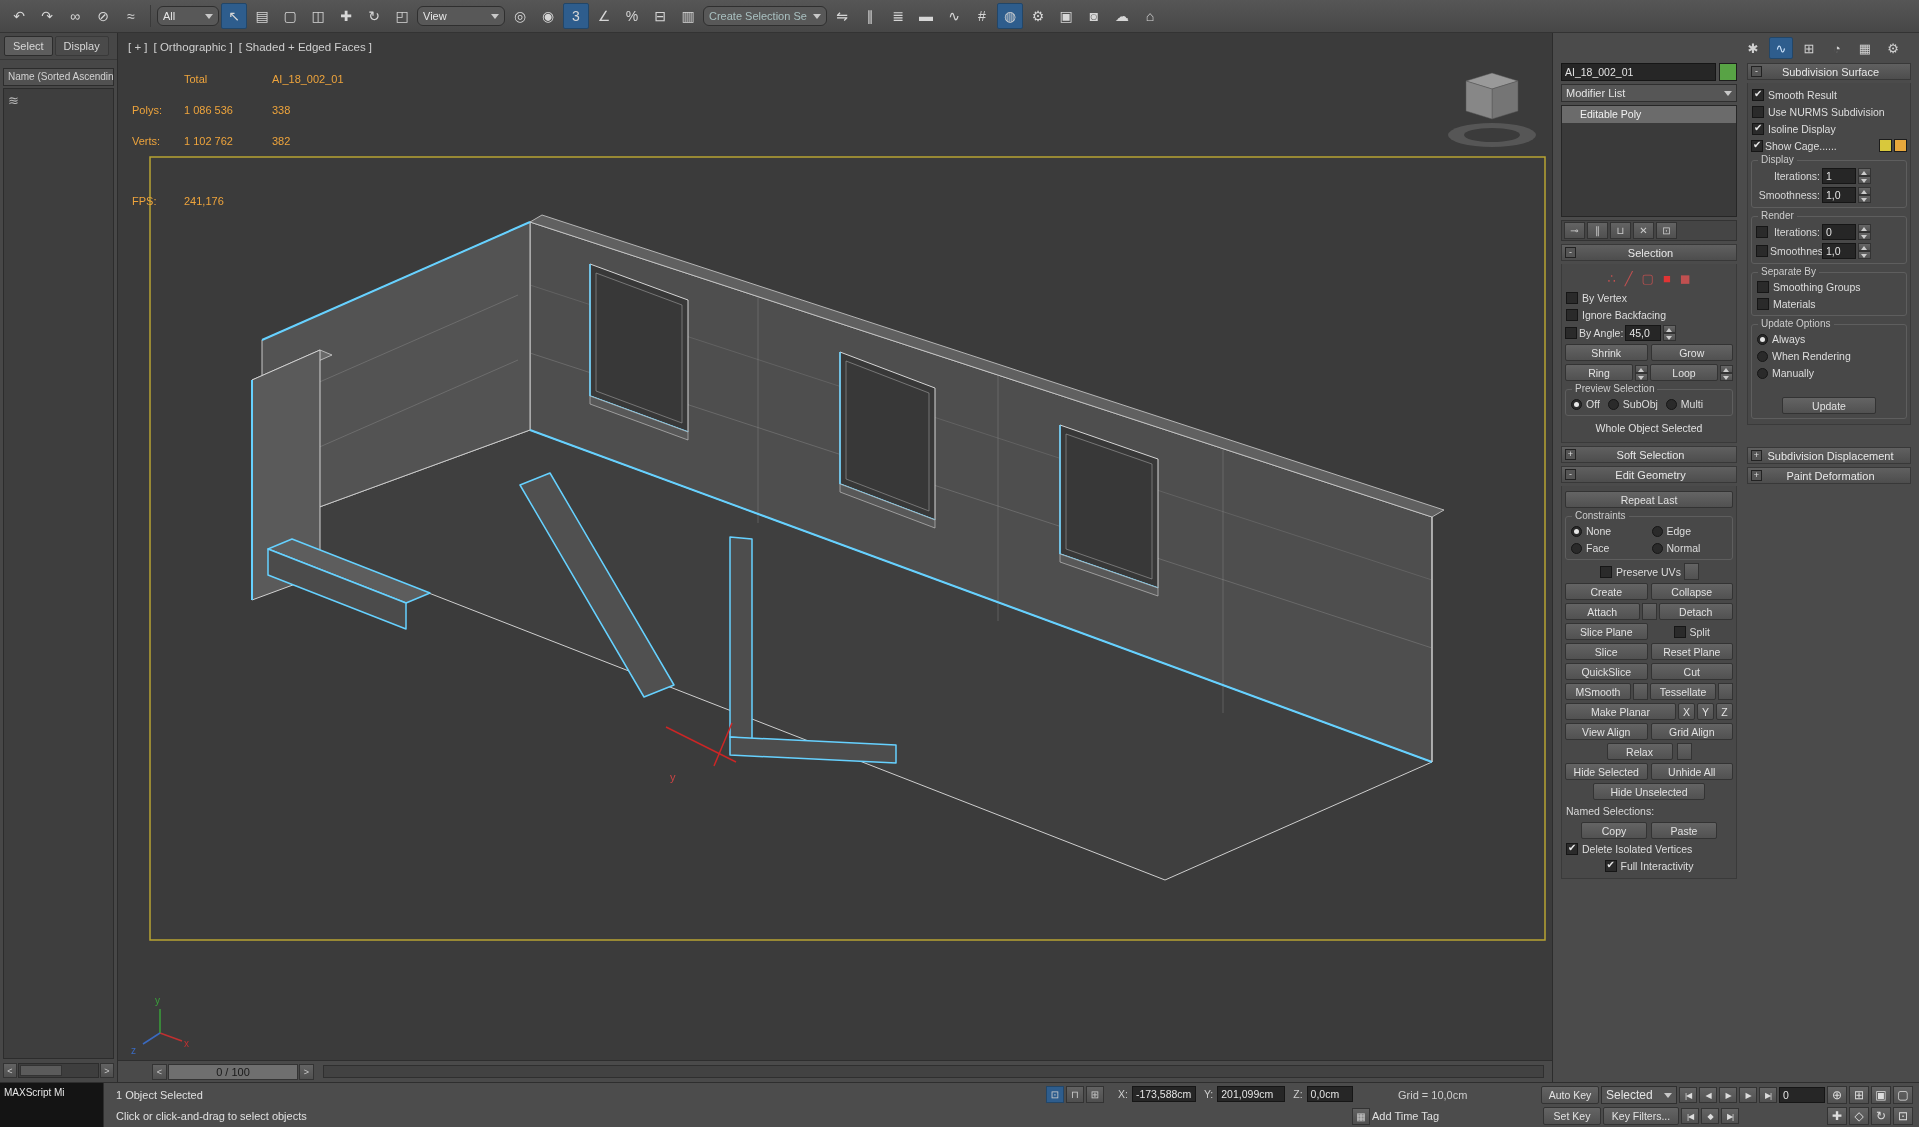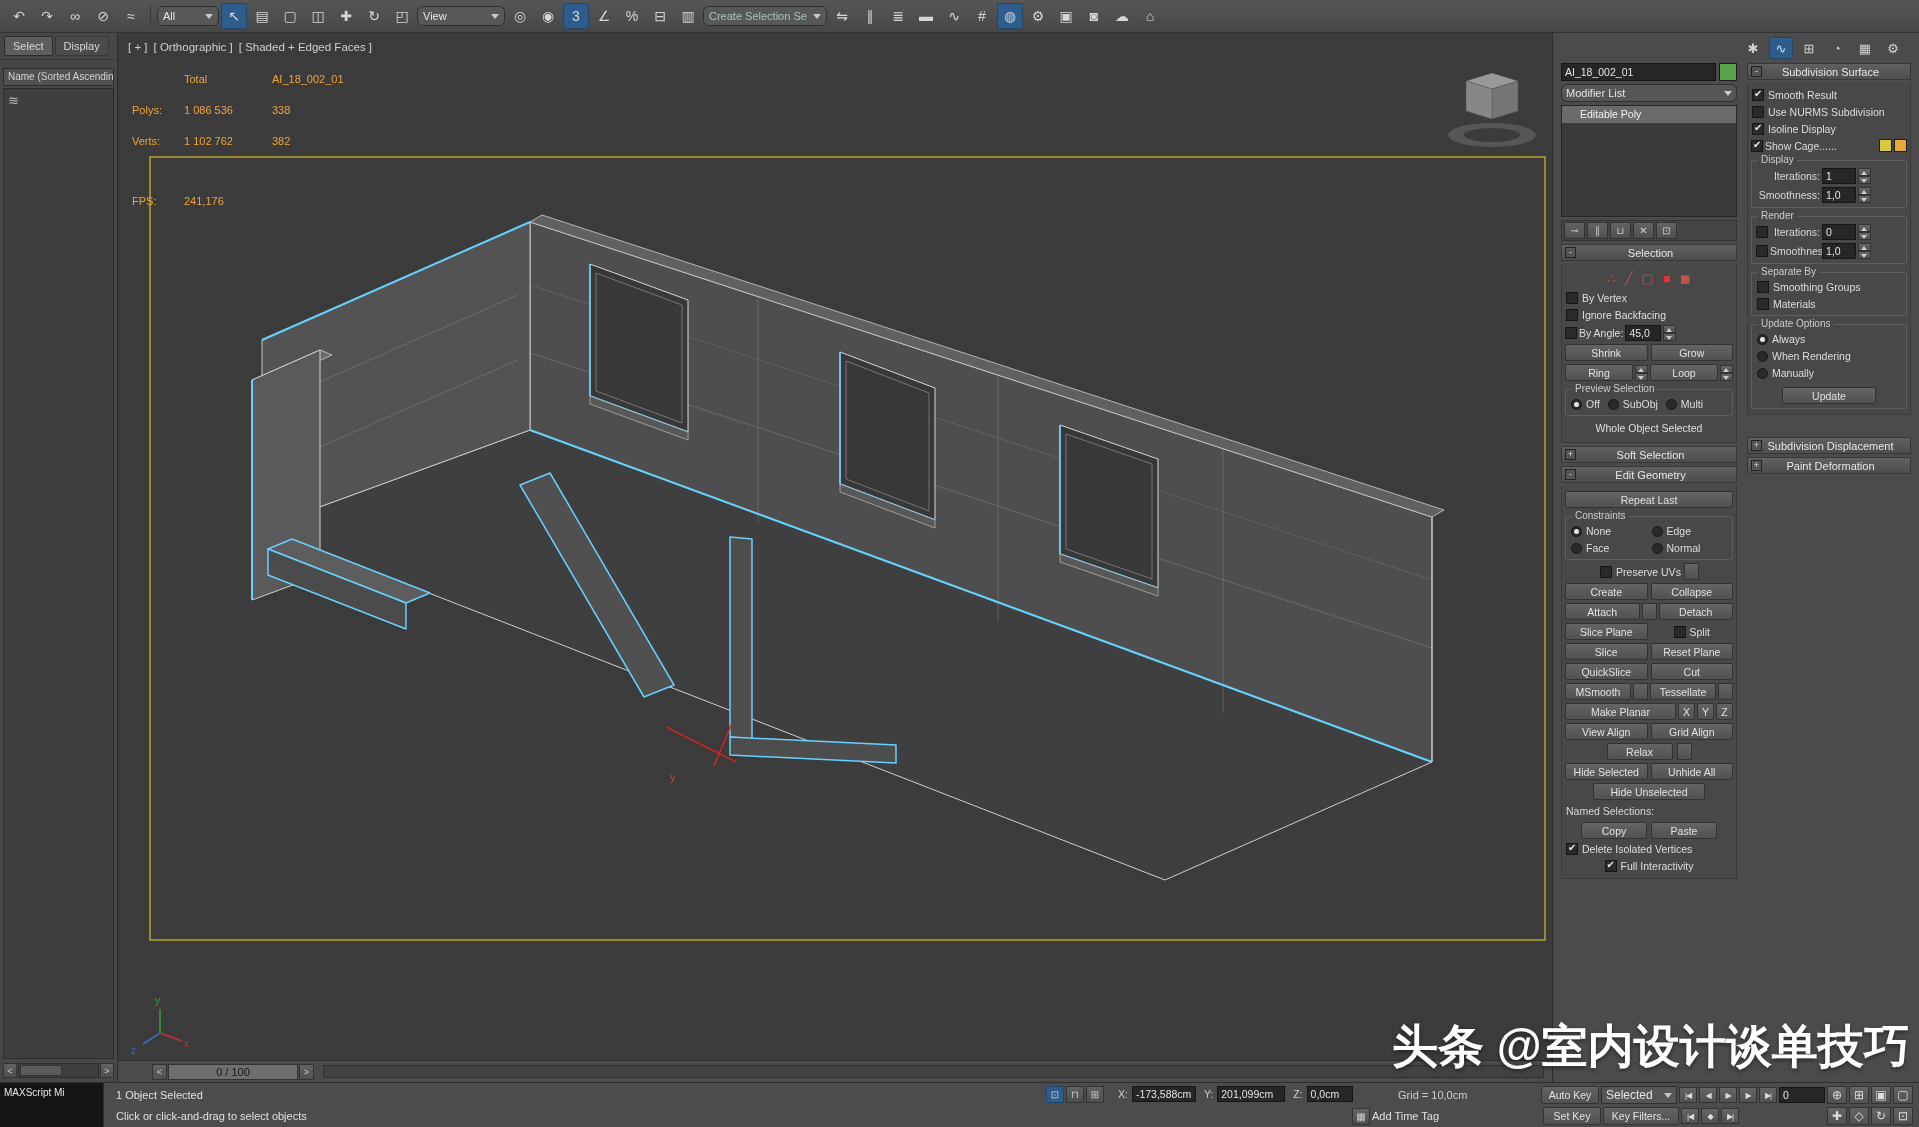--- a/index.html
+++ b/index.html
@@ -52,21 +52,21 @@
 
   .vfield{background:#262626;border:1px solid #161616;color:#e4e4e4;font-size:10.5px;height:16px;line-height:14px;padding:0 3px;overflow:hidden;white-space:nowrap}
   .name-row{display:flex;gap:3px;align-items:center}
   .name-row .vfield{flex:1;height:18px;line-height:16px}
   .swatch{width:18px;height:18px;border:1px solid #1d1d1d}
   .sw-green{background:#58a345}
   .sw-yellow{background:#d8c83c}
   .sw-orange{background:#e8a83c}
   .sw-sm{width:13px;height:13px;border:1px solid #1d1d1d;flex:none}
 
-  .dd{height:18px;background:#565656;border:1px solid #2f2f2f;display:flex;align-items:center;padding:0 4px;gap:4px;color:#e4e4e4;border-radius:6px}
+  .dd{height:18px;background:#565656;border:1px solid #2f2f2f;display:flex;align-items:center;padding:0 4px;gap:4px;color:#e4e4e4;border-radius:0}
   .stack{height:112px;background:#3a3a3a;border:1px solid #262626}
   .stack-row{height:17px;background:#6b6b6b;color:#f2f2f2;line-height:17px;padding-left:18px;font-size:10.5px}
   .stack-tools{display:flex;gap:2px;padding:1px 2px;background:#454545;border:1px solid #333}
   .st-icon{width:21px;height:17px;display:flex;align-items:center;justify-content:center;background:linear-gradient(#636363,#505050);border:1px solid #333;color:#ccc;font-size:10px}
 
   .roll-h{height:17px;background:linear-gradient(#606060,#4d4d4d);border:1px solid #383838;display:flex;align-items:center;color:#e8e8e8;font-size:11px}
   .roll-box{width:11px;height:11px;margin:0 3px;background:#555;border:1px solid #222;font-size:9px;line-height:9px;text-align:center;color:#ddd;flex:none}
   .roll-t{flex:1;text-align:center;padding-right:14px;white-space:nowrap;overflow:hidden}
   .roll-c{background:#484848;border:1px solid #3a3a3a;border-top:none;padding:5px 3px;display:flex;flex-direction:column;gap:3px}
 
@@ -625,21 +625,21 @@
             <span>Always</span>
           </label>
           <label class="radrow">
             <span class="rad"></span>
             <span>When Rendering</span>
           </label>
           <label class="radrow">
             <span class="rad"></span>
             <span>Manually</span>
           </label>
-          <div class="jc" style="margin-top:4px">
+          <div class="jc" style="margin-top:14px">
             <div class="btn" style="width:94px">Update</div>
           </div>
         </div>
       </div>
       <div style="height:16px"></div>
       <div class="roll-h">
         <span class="roll-box">+</span>
         <span class="roll-t">Subdivision Displacement</span>
       </div>
       <div class="roll-h">
@@ -737,15 +737,14 @@
 
         <span class="nav-icon">◇</span>
 
         <span class="nav-icon">↻</span>
 
         <span class="nav-icon">⊡</span>
 
     </div>
   </div>
 
-  <div class="watermark">头条 @室内设计谈单技巧</div>
 
 </div>
 
 </body></html>

